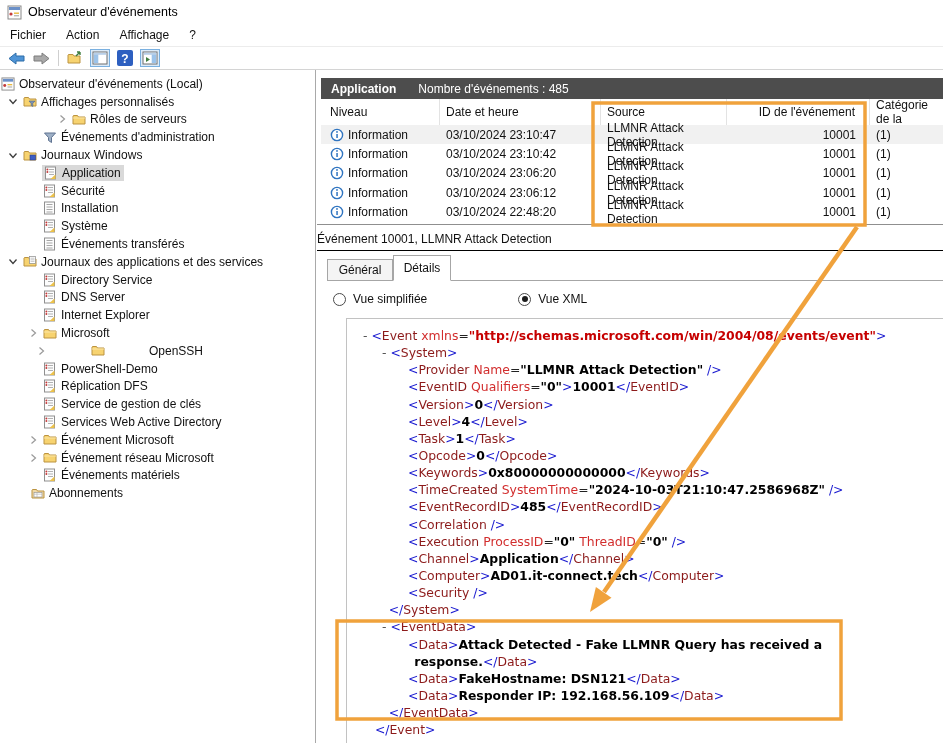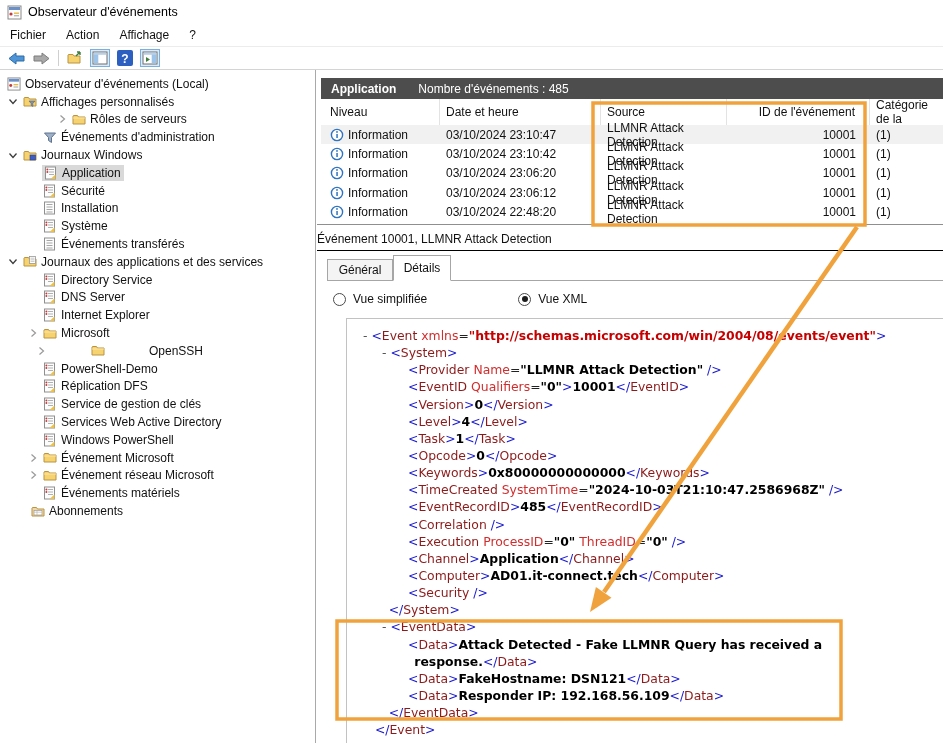--- a/index.html
+++ b/index.html
@@ -130,21 +130,21 @@
         <rect x="0.5" y="0.5" width="19" height="17" fill="#dcebf9" stroke="#7ab0e0"></rect>
         <rect x="3" y="3" width="14" height="12" fill="#fff" stroke="#6f6f6f"></rect>
         <rect x="11.7" y="3.8" width="4.5" height="10.4" fill="#9cc3ea"></rect>
         <rect x="3.8" y="3.8" width="12.4" height="2" fill="#b8cfe8"></rect>
         <path d="M6 8 L10 10.5 L6 13 Z" fill="#3f7d3f"></path>
       </svg>
     </span>
   </div>
 
 <div class="tree" id="tree">
-    <div class="trow" style="padding-left: 6px;">
+    <div class="trow" style="">
       <span class="ticon">
         <svg width="14" height="14" viewBox="0 0 15 15">
           <rect x="1" y="1" width="13" height="13" fill="#fdfdfd" stroke="#8a8a8a"></rect>
           <rect x="2" y="2" width="11" height="3" fill="#6b90c8"></rect>
           <circle cx="4" cy="9" r="1.6" fill="#c43b3b"></circle>
           <rect x="7" y="7.5" width="5" height="1.4" fill="#e9b93e"></rect>
           <rect x="7" y="10" width="5" height="1.4" fill="#b9b9b9"></rect>
         </svg>
       </span>
       <span class="tlabel">Observateur d'événements (Local)</span>
@@ -387,33 +387,20 @@
       <span class="ticon">
         <svg width="13" height="14" viewBox="0 0 13 14">
           <rect x="1.5" y="1" width="10" height="12" fill="#fdfdfd" stroke="#8f8f8f"></rect>
           <path d="M5 3.5 L10 3.5 M5 6 L10 6 M5 8.5 L10 8.5" stroke="#a8a8a8" stroke-width="0.9"></path>
           <circle cx="3.4" cy="3.5" r="1" fill="#c43b3b"></circle>
           <circle cx="3.4" cy="6" r="1" fill="#c43b3b"></circle>
           <path d="M6.5 13 L11.5 13 L11.5 8.5 Z" fill="#edc24a"></path>
         </svg>
       </span>
       <span class="tlabel">Services Web Active Directory</span>
-    </div>
-    <div class="trow" style="padding-left: 24px;">
-      <span class="chev"></span>
-      <span class="ticon">
-        <svg width="13" height="14" viewBox="0 0 13 14">
-          <rect x="1.5" y="1" width="10" height="12" fill="#fdfdfd" stroke="#8f8f8f"></rect>
-          <path d="M5 3.5 L10 3.5 M5 6 L10 6 M5 8.5 L10 8.5" stroke="#a8a8a8" stroke-width="0.9"></path>
-          <circle cx="3.4" cy="3.5" r="1" fill="#c43b3b"></circle>
-          <circle cx="3.4" cy="6" r="1" fill="#c43b3b"></circle>
-          <path d="M6.5 13 L11.5 13 L11.5 8.5 Z" fill="#edc24a"></path>
-        </svg>
-      </span>
-      <span class="tlabel">Windows PowerShell</span>
     </div>
     <div class="trow" style="padding-left: 24px;">
       <span class="chev">
         <svg width="9" height="10" viewBox="0 0 9 10">
           <path d="M2.5 1.5 L6.5 5 L2.5 8.5" fill="none" stroke="#9a9a9a" stroke-width="1.2"></path>
         </svg>
       </span>
       <span class="ticon">
         <svg width="14" height="13" viewBox="0 0 14 13">
           <path d="M1 3 L1 11 L13 11 L13 4 L6.5 4 L5.5 2.5 L1.5 2.5 Z" fill="#f7d370" stroke="#bb9340"></path>

